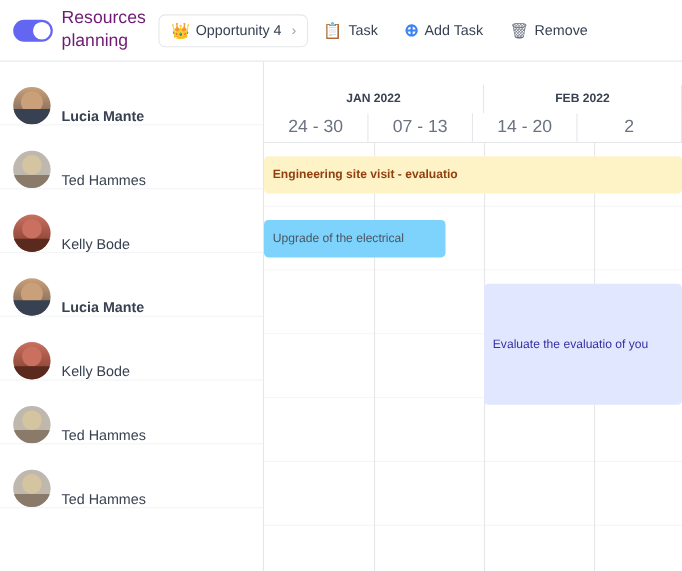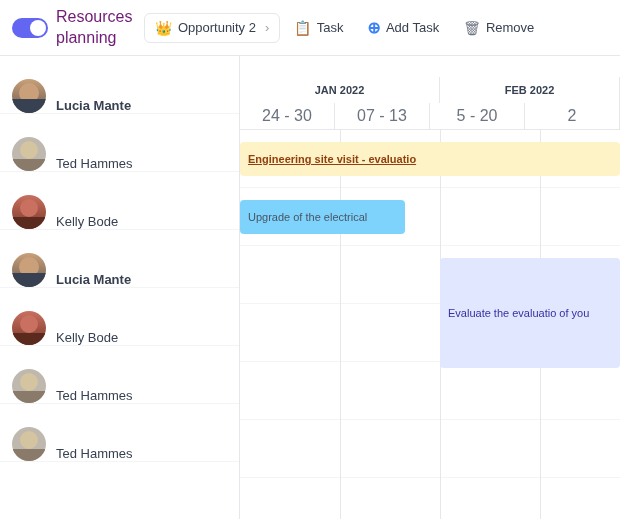--- a/index.html
+++ b/index.html
@@ -203,21 +203,20 @@
       align-items: center;
     }
     .bar-engineering {
       background: #fef3c7;
       color: #92400e;
       font-weight: 600;
       top: 12px;
       left: 0px;
       width: 380px;
       height: 34px;
-      text-decoration: underline;
     }
     .bar-upgrade {
       background: #7dd3fc;
       color: #4b5563;
       top: 70px;
       left: 0px;
       width: 165px;
       height: 34px;
     }
     .bar-evaluate {
@@ -246,21 +245,21 @@
     <div class="toggle"></div>
     <div class="toggle-label">
       <span>Resources</span><br>
       <span>planning</span>
     </div>
   </div>
 
   <div class="nav-items">
     <div class="nav-item opportunity">
       <span class="icon-crown">👑</span>
-      <span>Opportunity 2</span>
+      <span>Opportunity 4</span>
     </div>
     <div class="nav-item task">
       <span class="icon-task">📋</span>
       <span>Task</span>
     </div>
     <div class="nav-item add-task">
       <span class="icon-plus">⊕</span>
       <span>Add Task</span>
     </div>
     <div class="nav-item remove">
@@ -348,21 +347,21 @@
         </div>
       </div>
       <div class="week-row">
         <div class="week-cell">
             <span>24 - 30</span>
           </div>
         <div class="week-cell">
             <span>07 - 13</span>
           </div>
         <div class="week-cell">
-            <span>5 - 20</span>
+            <span>14 - 20</span>
           </div>
         <div class="week-cell">
             <span>2</span>
           </div>
       </div>
     </div>
 
     <div class="gantt-body" style="position:relative;">
 
       <div class="gantt-row"></div>

